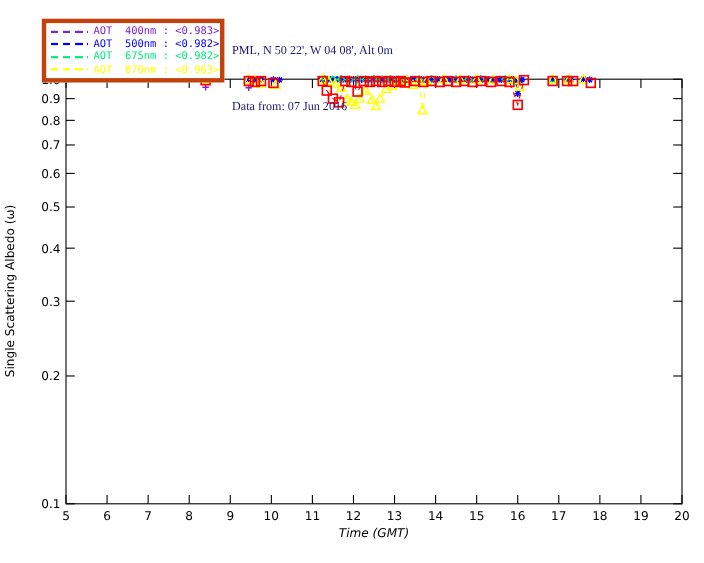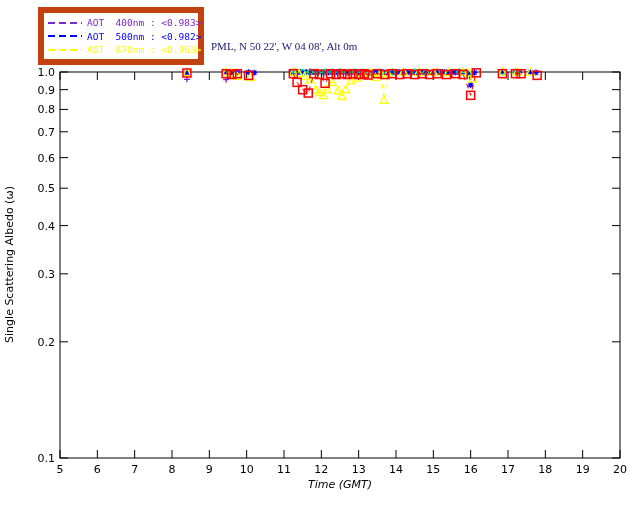--- a/index.html
+++ b/index.html
@@ -1,20 +1,20 @@
 <!DOCTYPE html>
 <html><head>
 <meta charset="utf-8">
 <style>
   html,body{margin:0;padding:0;background:#fff;}
   #page{position:relative;width:640px;height:512px;background:#fff;overflow:hidden;
         font-family:"DejaVu Sans",sans-serif;}
   #plot-svg{position:absolute;left:0;top:0;}
   #title-block{position:absolute;left:211px;top:4px;color:#191970;font-size:11px;line-height:17px;white-space:pre;font-family:Liberation Serif, serif;}
-  #legend{position:absolute;left:38px;top:7px;width:166px;height:58px;border:6px solid #c2410c;background:#fff;
+  #legend{position:absolute;left:38px;top:17px;width:166px;height:58px;border:4px solid #c2410c;background:#fff;
           display:flex;flex-direction:column;justify-content:space-evenly;padding:1px 0;box-sizing:border-box;}
   .legend-row{display:flex;align-items:center;height:10px;padding-left:4px;}
   .legend-dash{width:34px;height:2px;margin-right:5px;flex:none;}
   .legend-text{font-family:"DejaVu Sans Mono",monospace;font-size:9.5px;white-space:pre;}
   #x-axis-label{position:absolute;left:0;top:478px;width:680px;text-align:center;font-size:11px;color:#000;}
   #x-axis-label span{margin-left:0px;font-style:italic;}
   #y-axis-label{position:absolute;left:-116px;top:258px;width:250px;text-align:center;
                 transform:rotate(-90deg);transform-origin:center;font-size:11px;color:#000;}
 </style>
 </head>
@@ -287,32 +287,37 @@
       <rect x="466.6666666666667" y="91.34556848921325" width="8" height="8" stroke="#FF0000" stroke-width="1.5" fill="none"></rect>
       <rect x="472.2666666666666" y="68.84029083214998" width="8" height="8" stroke="#FF0000" stroke-width="1.5" fill="none"></rect>
       <rect x="498.40000000000003" y="69.68481488534573" width="8" height="8" stroke="#FF0000" stroke-width="1.5" fill="none"></rect>
       <rect x="511.4666666666667" y="69.68481488534573" width="8" height="8" stroke="#FF0000" stroke-width="1.5" fill="none"></rect>
       <rect x="517.0666666666667" y="69.68481488534573" width="8" height="8" stroke="#FF0000" stroke-width="1.5" fill="none"></rect>
       <rect x="533.1200000000001" y="71.38673478269699" width="8" height="8" stroke="#FF0000" stroke-width="1.5" fill="none"></rect>
     </svg>
 
   <div id="title-block" style="color: rgb(25, 25, 112);">
     <div>PML, N 50 22', W 04 08', Alt 0m</div>
+    <div>Data from: 07 Jun 2016</div>
   </div>
 
   <div id="legend">
       <div class="legend-row">
         <span class="legend-dash" style="background: repeating-linear-gradient(90deg, rgb(125, 38, 205) 0px, rgb(125, 38, 205) 7px, transparent 7px, transparent 11px);"></span>
         <span class="legend-text" style="color: rgb(125, 38, 205);">AOT  400nm : &lt;0.983&gt;</span>
       </div>
       <div class="legend-row">
         <span class="legend-dash" style="background: repeating-linear-gradient(90deg, rgb(0, 0, 255) 0px, rgb(0, 0, 255) 7px, transparent 7px, transparent 11px);"></span>
         <span class="legend-text" style="color: rgb(0, 0, 255);">AOT  500nm : &lt;0.982&gt;</span>
       </div>
       <div class="legend-row">
+        <span class="legend-dash" style="background: repeating-linear-gradient(90deg, rgb(0, 238, 118) 0px, rgb(0, 238, 118) 7px, transparent 7px, transparent 11px);"></span>
+        <span class="legend-text" style="color: rgb(0, 238, 118);">AOT  675nm : &lt;0.982&gt;</span>
+      </div>
+      <div class="legend-row">
         <span class="legend-dash" style="background: repeating-linear-gradient(90deg, rgb(255, 255, 0) 0px, rgb(255, 255, 0) 7px, transparent 7px, transparent 11px);"></span>
         <span class="legend-text" style="color: rgb(255, 255, 0);">AOT  870nm : &lt;0.963&gt;</span>
       </div>
     </div>
 
   <div id="x-axis-label">
     <span>Time (GMT)</span>
   </div>
   <div id="y-axis-label">
     <span>Single Scattering Albedo (ω)</span>

